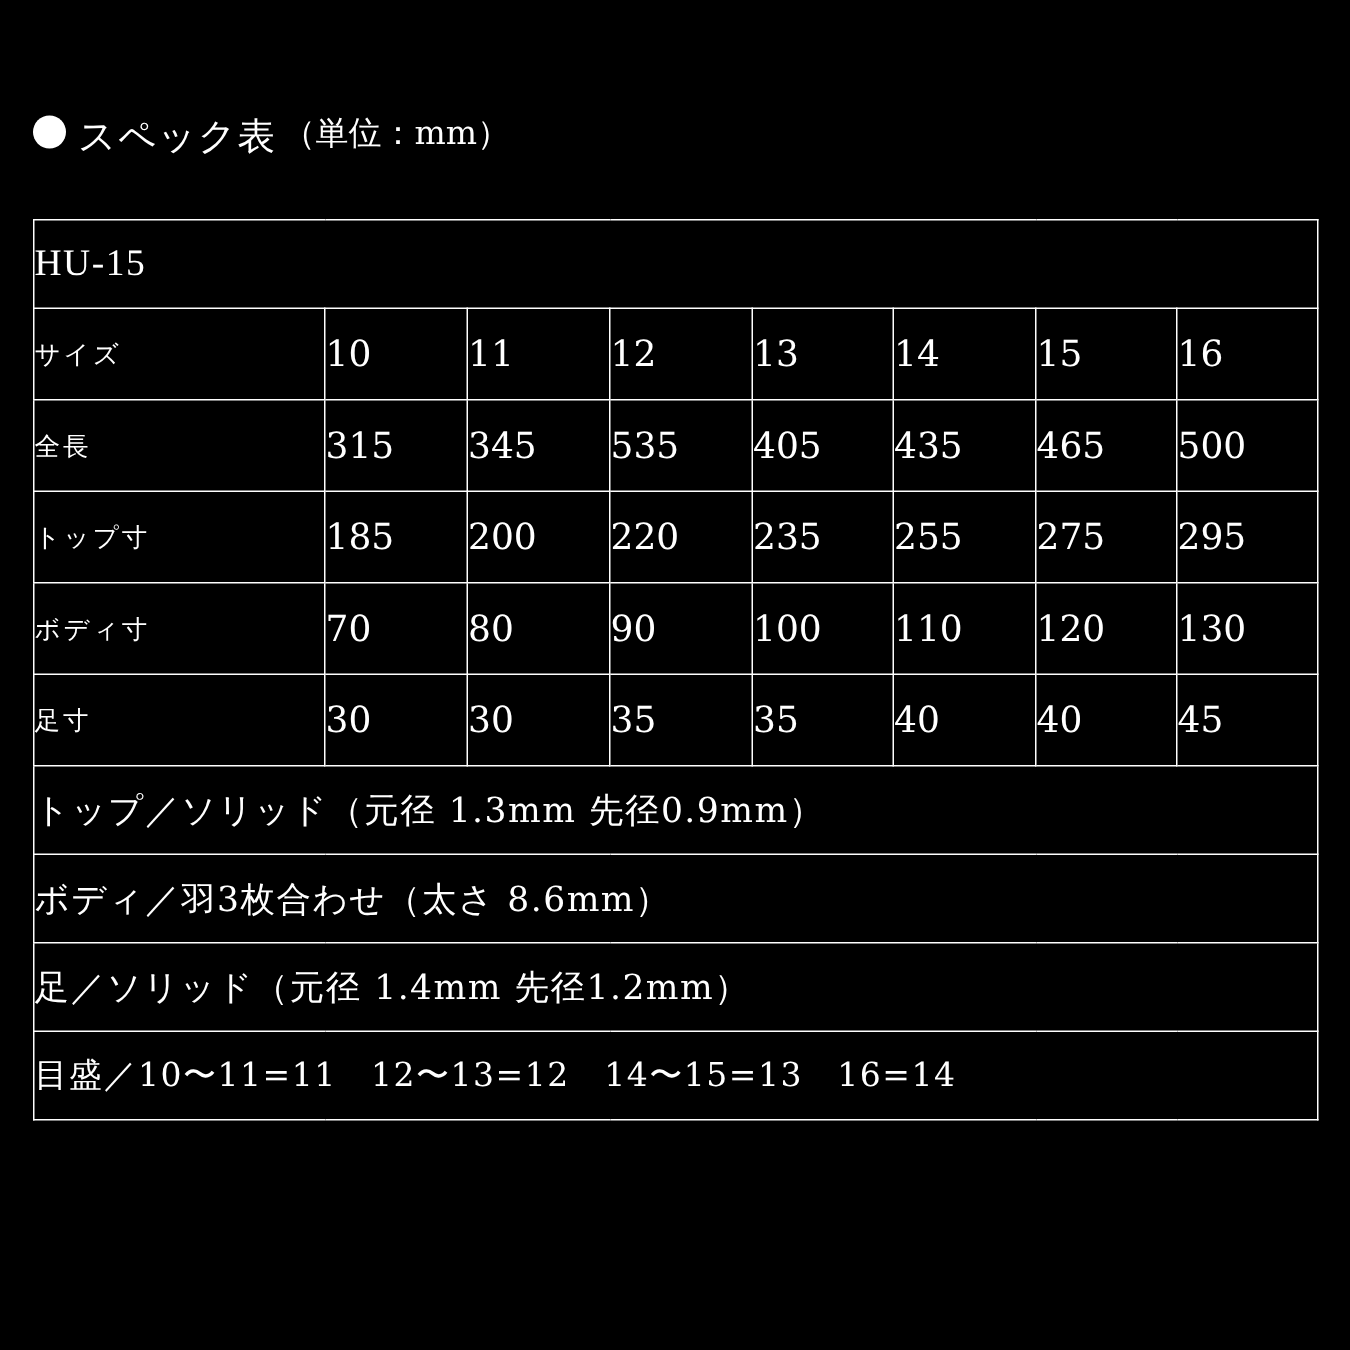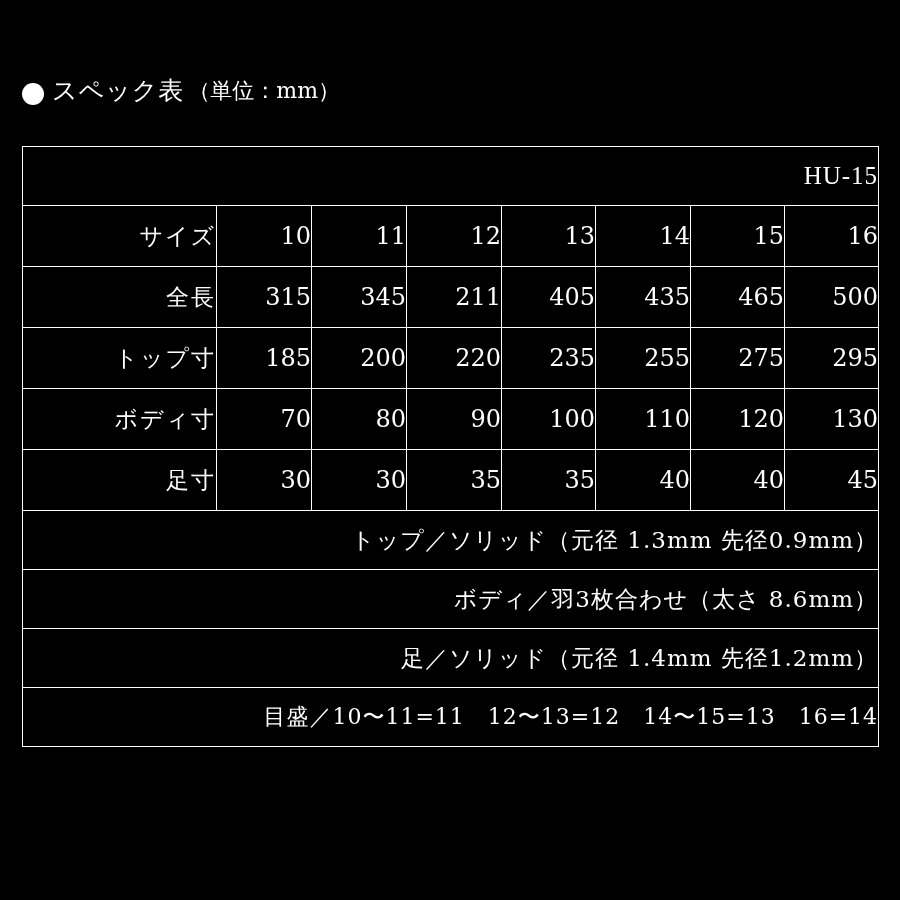--- a/index.html
+++ b/index.html
@@ -19,21 +19,21 @@
     background: #000000;
     color: #ffffff;
     box-sizing: border-box;
   }
   
   .heading {
     position: absolute;
     left: 22px;
     top: 74px;
     display: flex;
-    align-items: center;
+    align-items: flex-start;
     white-space: nowrap;
   }
   .bullet {
     display: inline-block;
     width: 22px;
     height: 22px;
     border-radius: 50%;
     background: #ffffff;
     margin-right: 8px;
     position: relative;
@@ -54,42 +54,42 @@
   .spec-table {
     position: absolute;
     left: 22px;
     top: 146px;
     width: 856px;
     border-collapse: collapse;
     table-layout: fixed;
   }
   .spec-table td {
     border: 1px solid #ffffff;
-    text-align: right;
+    text-align: left;
     color: #ffffff;
     font-family: "DejaVu Serif", "Liberation Serif", serif;
     padding: 0;
   }
   .row-model td {
     height: 58px;
     font-size: 25px;
     letter-spacing: 1px;
     font-family: "Liberation Serif", serif;
   }
   .row-name td {
     height: 54px;
     font-size: 25px;
     letter-spacing: 2px;
   }
   .data-row td {
     height: 60px;
     font-size: 24px;
   }
   .data-row td.label {
-    font-size: 23px;
+    font-size: 17px;
     letter-spacing: 2px;
   }
   .row-note td {
     height: 58px;
     font-size: 23px;
     letter-spacing: 1px;
   }
   .row-scale td {
     height: 58px;
     font-size: 22px;
@@ -131,21 +131,21 @@
         <td>12</td>
         <td>13</td>
         <td>14</td>
         <td>15</td>
         <td>16</td>
       </tr>
       <tr class="data-row">
         <td class="label">全長</td>
         <td>315</td>
         <td>345</td>
-        <td>211</td>
+        <td>535</td>
         <td>405</td>
         <td>435</td>
         <td>465</td>
         <td>500</td>
       </tr>
       <tr class="data-row">
         <td class="label">トップ寸</td>
         <td>185</td>
         <td>200</td>
         <td>220</td>

